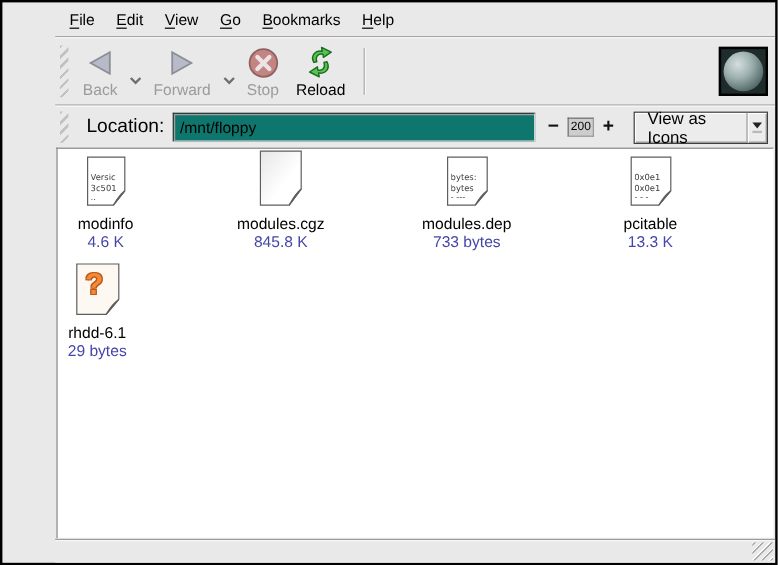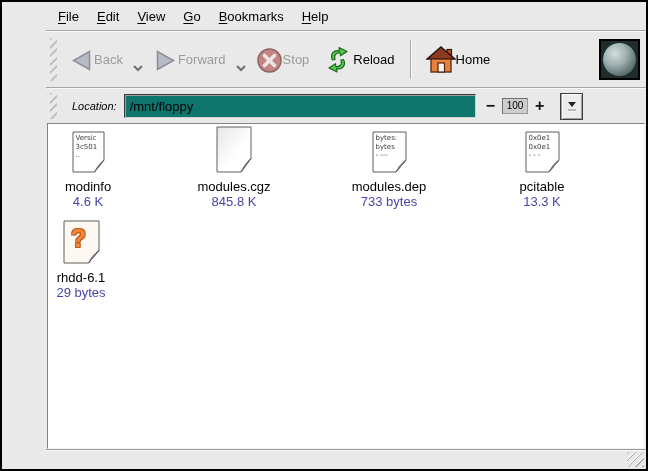--- a/index.html
+++ b/index.html
@@ -24,40 +24,40 @@
   .menu-item u { text-underline-offset:2px; }
 
   .hsep { flex:0 0 auto; height:2px; border-top:1px solid #a6a6a6; border-bottom:1px solid #f7f7f7; }
 
   
   .toolbar { height:55px; display:flex; align-items:stretch; padding:2px 4px 2px 2px; flex:0 0 auto; }
   .grip {
     width:7px; margin:4px 5px 4px 2px; flex:0 0 auto;
     background:repeating-linear-gradient(135deg,#c2c2c2 0 2px,#e9e9e9 2px 6px);
   }
-  .tbtn { display:flex; flex-direction:row; align-items:center; padding:3px 7px 2px 7px; font-size:13px; color:#000; cursor:default; }
+  .tbtn { display:flex; flex-direction:column; align-items:center; padding:3px 7px 2px 7px; font-size:13px; color:#000; cursor:default; }
   .tbtn .icon-box { height:30px; display:flex; align-items:center; justify-content:center; }
   .tbtn .tlabel { line-height:16px; }
   .tbtn.disabled { color:#9b9b9b; }
   .tchevron { align-self:flex-start; margin-top:24px; padding:0 2px; height:12px; }
   .tvsep { width:1px; background:#aaa; margin:6px 8px; box-shadow:1px 0 0 #f8f8f8; }
   .tspacer { flex:1; }
   .throbber-frame {
     align-self:center; margin-right:2px;
     width:41px; height:41px; border:2px solid #000; background:#1e2c2c;
     display:flex; align-items:center; justify-content:center; flex:0 0 auto;
   }
   .throbber-sphere {
     width:33px; height:33px; border-radius:50%;
     background:radial-gradient(circle at 36% 32%, #d4dede 0%, #9db0b0 38%, #5d7070 72%, #3a4a4a 100%);
   }
 
   
   .locationbar { height:34px; display:flex; align-items:center; padding:0 6px 0 2px; flex:0 0 auto; }
-  .loc-label { margin-left:15px; margin-right:7px; font-size:11px; color:#000;font-style:italic; }
+  .loc-label { margin-left:15px; margin-right:7px; font-size:16px; color:#000; }
   .loc-input {
     width:352px; height:24px;
     border:1px solid #3a3a3a; border-bottom-color:#cfcfcf; border-right-color:#cfcfcf;
     box-shadow:inset 1px 1px 0 #9f9f9f;
     background:#0f766e; font-family:"Liberation Sans",sans-serif; font-size:13px; color:#000;
     padding:2px 5px; outline:none;
   }
   .zoom-btn { font-size:16px; font-weight:bold; color:#111; padding:0 3px; margin-left:7px; cursor:default; line-height:16px; }
   .zoom-level {
     margin-left:4px; width:26px; height:16px;
@@ -81,21 +81,21 @@
 
   
   .content {
     flex:1; margin:0 1px; position:relative; background:#fff;
     border:1px solid; border-color:#828282 #f2f2f2 #f2f2f2 #828282;
   }
   .file-item { position:absolute; width:90px; text-align:center; cursor:default; }
   .icon-area { height:48px; display:flex; align-items:flex-end; justify-content:center; margin-bottom:2px; }
   .fi-icon { position:relative; display:inline-block; }
   .preview {
-    position:absolute; top:3px; left:4px; right:7px;
+    position:absolute; top:14px; left:4px; right:7px;
     font-size:7px; line-height:8.5px; color:#3c3c3c; text-align:left;
     font-family:"DejaVu Sans",sans-serif; white-space:nowrap; overflow:hidden;
   }
   .glyph {
     position:absolute; top:4px; left:0; right:5px; text-align:center;
     font-size:25px; font-weight:bold; color:#f28a3a;
     text-shadow:-1px -1px 0 #bf5716, 1px -1px 0 #bf5716, -1px 1px 0 #bf5716, 1px 1px 0 #bf5716;
   }
   .fname { font-size:13px; line-height:15px; color:#000; }
   .fsize { font-size:13px; line-height:15px; color:#4646aa; }
@@ -174,49 +174,39 @@
         <svg width="30" height="28" viewBox="0 0 30 28">
           <path d="M9.5 14 C6.5 8 11 3.5 16.5 4.8 L16 1.5 L24 5.5 L17.5 9.8 L17.2 7.2 C13.5 6.2 10.5 9 12 13.5 Z" fill="#52c552" stroke="#1d6b1d" stroke-width="1.2" stroke-linejoin="round"></path>
           <path d="M20.5 13.5 C23.5 19.5 19 24 13.5 22.7 L14 26 L6 22 L12.5 17.7 L12.8 20.3 C16.5 21.3 19.5 18.5 18 14 Z" fill="#52c552" stroke="#1d6b1d" stroke-width="1.2" stroke-linejoin="round"></path>
         </svg>
       </span>
       <span class="tlabel">Reload</span>
     </div>
 
     <div class="tvsep"></div>
 
-    <div class="tbtn">
-      <span class="icon-box">
-        <svg width="30" height="28" viewBox="0 0 30 28">
-          <rect x="21" y="3.5" width="4.5" height="8" fill="#b5502a" stroke="#30160c" stroke-width="1.2"></rect>
-          <polygon points="15,1 29,13 1,13" fill="#8c3a20" stroke="#24100a" stroke-width="1.4"></polygon>
-          <rect x="5" y="13" width="20" height="13" fill="#e8813c" stroke="#4f2511" stroke-width="1.3"></rect>
-          <rect x="12" y="17" width="6.5" height="9" fill="#f8f3ec" stroke="#4f2511" stroke-width="1.2"></rect>
-        </svg>
-      </span>
-      <span class="tlabel">Home</span>
-    </div>
 
     <div class="tspacer"></div>
 
     <div class="throbber-frame">
       <div class="throbber-sphere"></div>
     </div>
   </div>
 
   <div class="hsep"></div>
 
   <div class="locationbar">
     <div class="grip" style="align-self:stretch; margin:4px 0 4px 2px;"></div>
     <span class="loc-label">Location:</span>
     <input class="loc-input" type="text" value="/mnt/floppy" style="">
     <span class="zoom-btn">−</span>
-    <span class="zoom-level">100</span>
+    <span class="zoom-level">200</span>
     <span class="zoom-btn zoom-in">+</span>
     <div class="viewas">
+      <span class="viewas-label">View as Icons</span>
       <span class="viewas-arrow">
         <span class="arrow-down"></span>
         <span class="arrow-shadow"></span>
       </span>
     </div>
   </div>
 
   <div class="content">
 
     <div class="file-item" style="left:-5px; top:5px;">

